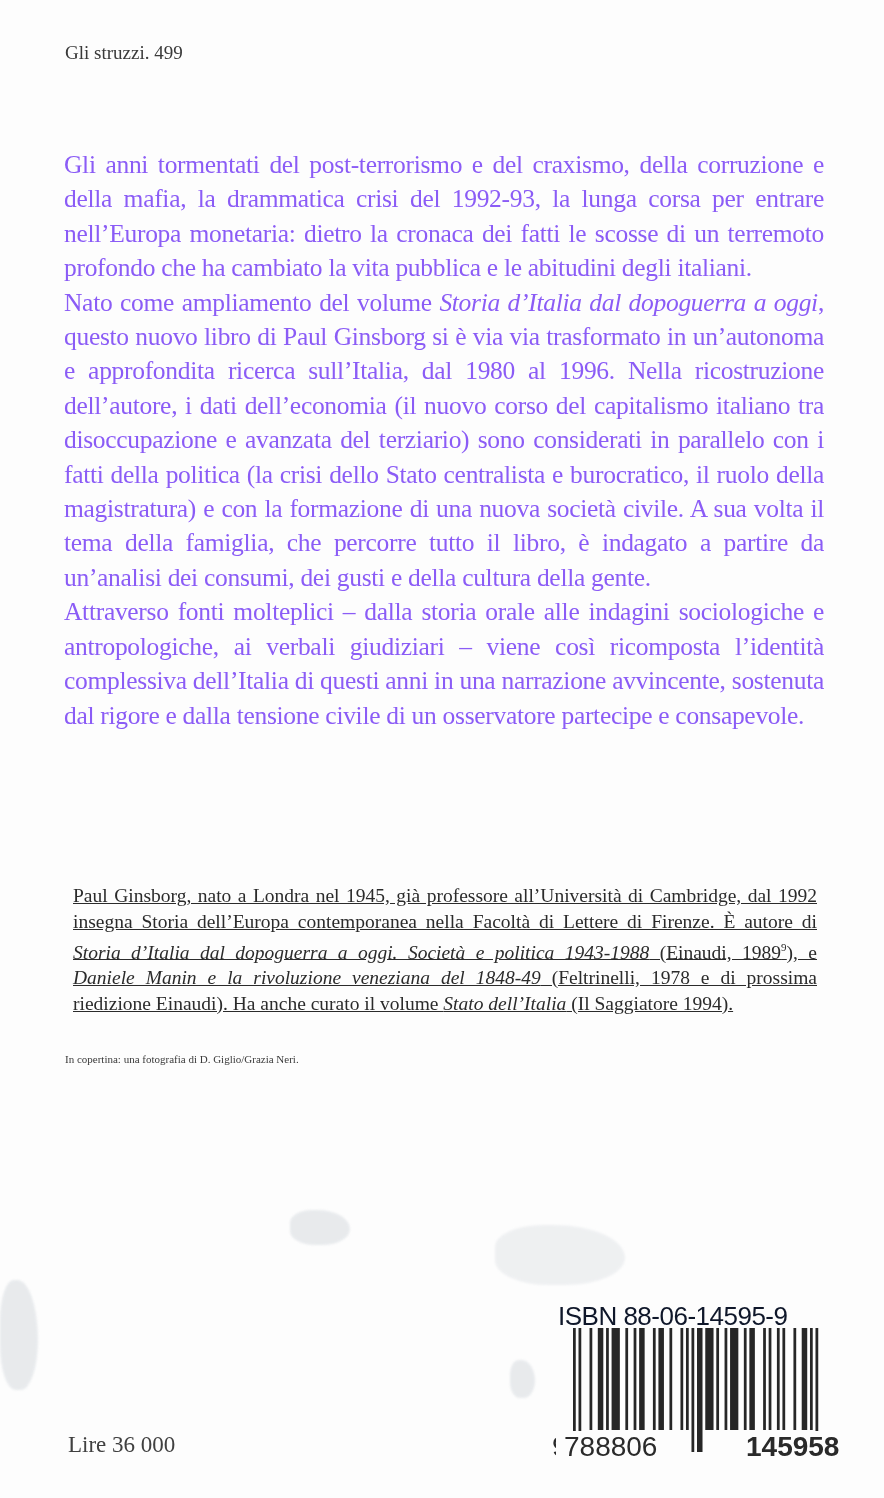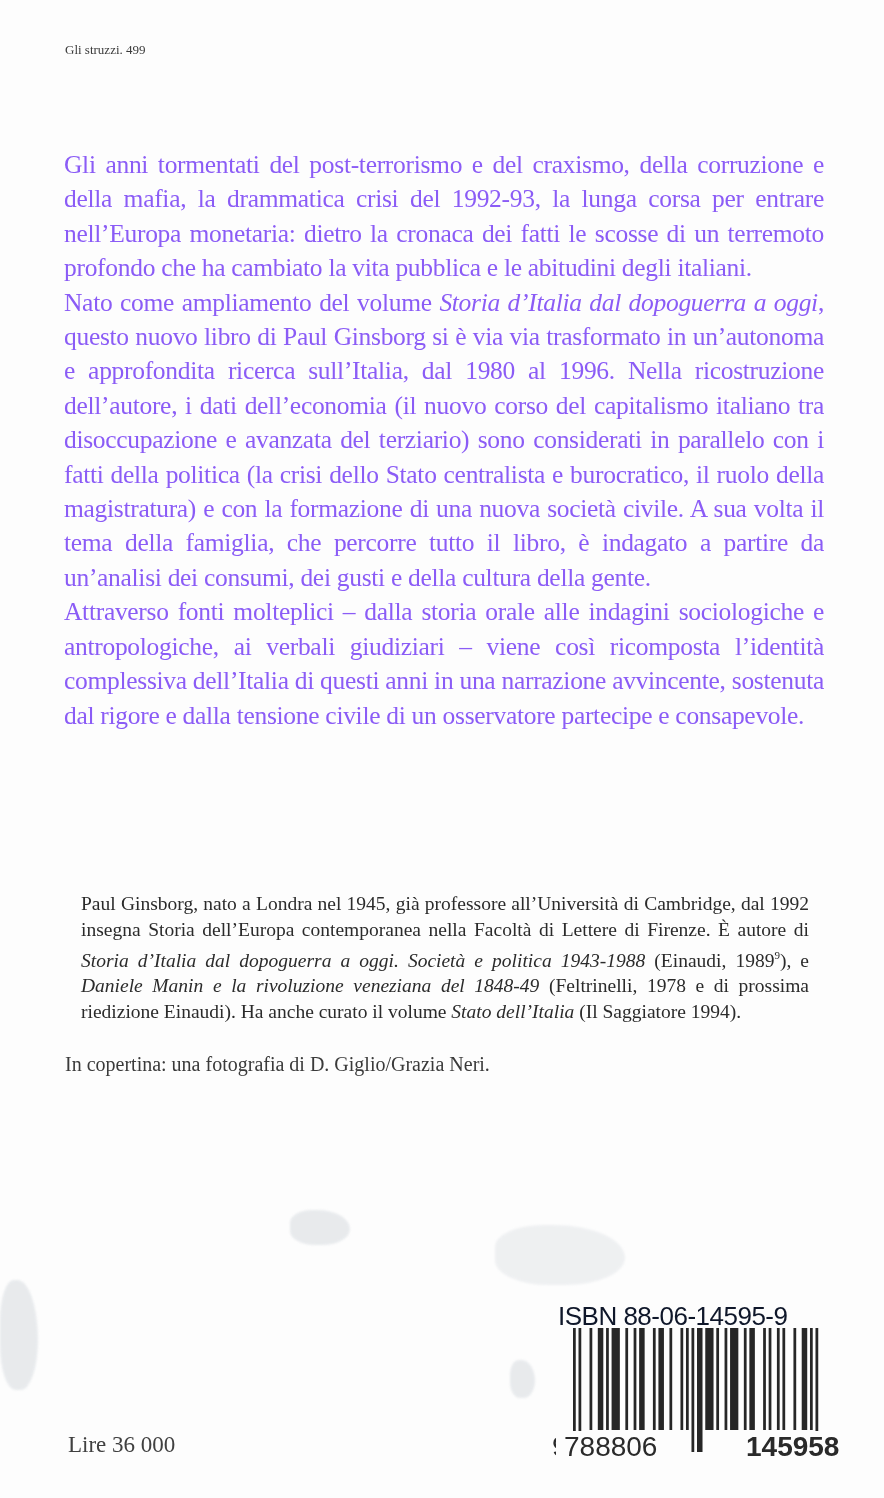--- a/index.html
+++ b/index.html
@@ -1,26 +1,26 @@
 <!DOCTYPE html>
 <html><head>
   <meta charset="utf-8">
   <style>
     html, body { margin: 0; padding: 0; }
     body {
       width: 884px; height: 1498px; background: #fdfdfd; position: relative; overflow: hidden;
       font-family: "Liberation Serif", "DejaVu Serif", serif; color: #2b2b2b;
     }
     .stain { position: absolute; background: #e3e6e9; border-radius: 40% 60% 50% 45%; opacity: 0.8; filter: blur(1px); }
-    .series { position: absolute; left: 65px; top: 42px; font-size: 13px; color: #3a3a3a; }
+    .series { position: absolute; left: 65px; top: 42px; font-size: 19px; color: #3a3a3a; }
     .blurb { position: absolute; left: 64px; top: 148px; width: 760px; font-size: 25.5px; line-height: 34.4px; color: #8b5cf6; letter-spacing: -0.3px; }
     .blurb p { margin: 0; text-align: justify; text-align-last: left; }
     .author { position: absolute; left: 65px; top: 875px; width: 760px; font-size: 19.5px; line-height: 25.8px; color: #2b2b2b; }
-    .author p { margin: 16px; text-align: justify; text-align-last: left; }
-    .credit { position: absolute; left: 65px; top: 1053px; font-size: 20px; color: #3a3a3a; }
+    .author p { margin: 8px; text-align: justify; text-align-last: left; text-decoration: underline; }
+    .credit { position: absolute; left: 65px; top: 1053px; font-size: 11px; color: #3a3a3a; }
     i { font-style: italic; }
     .isbn-label { position: absolute; left: 558px; top: 1301px; font-family: Liberation Sans, sans-serif; font-size: 26px; color: #0f172a; letter-spacing: -0.5px; }
     .barcode { position: absolute; left: 573px; top: 1328px; width: 248px; height: 124px; }
     .ean { position: absolute; top: 1431px; font-family: "Liberation Sans", "DejaVu Sans", sans-serif; font-size: 28px; color: #2a2a2a; background: #fdfdfd; padding: 0 2px; }
     .ean.first { left: 550px; }
     .ean.mid { left: 556px; padding-left: 8px; }
     .ean.last { left: 744px; font-weight: bold; }
     .price { position: absolute; left: 68px; top: 1432px; font-size: 23px; color: #404040; }
   </style>
 </head>

